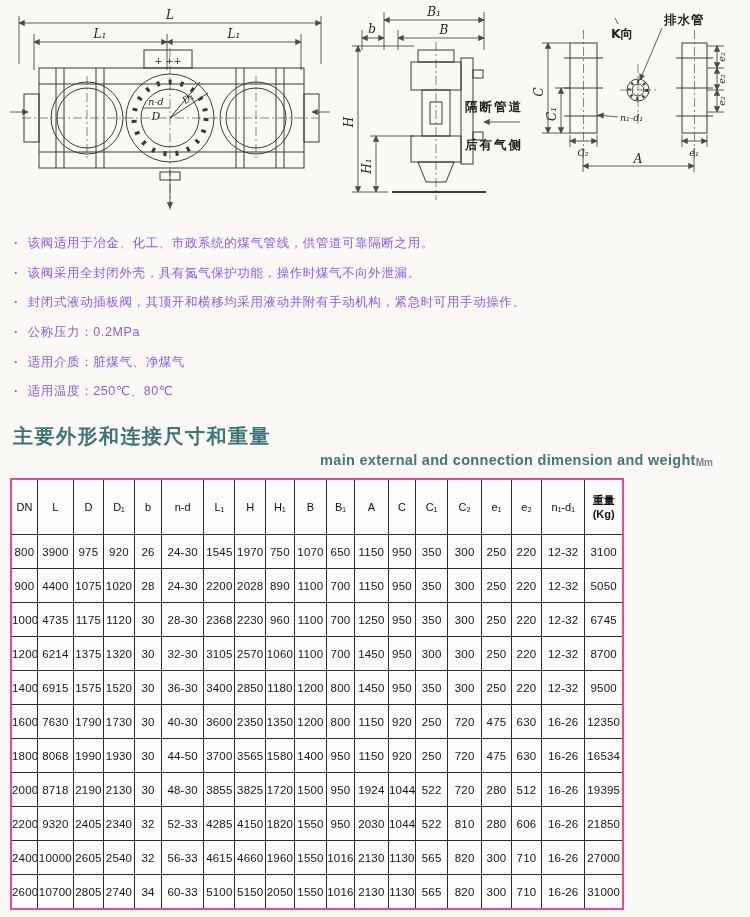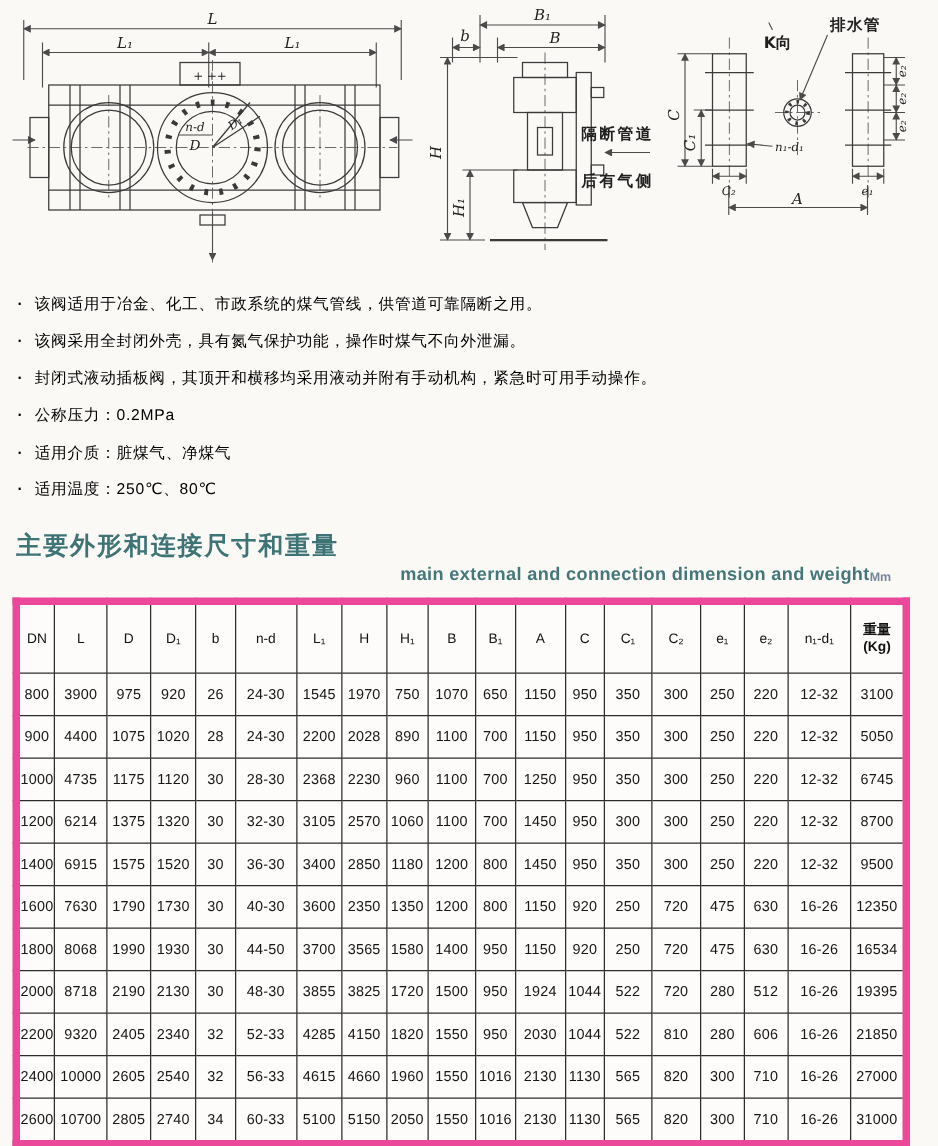--- a/index.html
+++ b/index.html
@@ -16,35 +16,35 @@
   svg .ln{stroke:#3a3a3a;stroke-width:1;fill:none;}
   svg .ln2{stroke:#3a3a3a;stroke-width:1.8;fill:none;}
   svg .dim{stroke:#4a4a4a;stroke-width:0.9;fill:none;}
   svg .cl{stroke:#555;stroke-width:0.7;fill:none;stroke-dasharray:9 3 2 3;}
   svg text{fill:#1f1f1f;font-family:"DejaVu Serif","Liberation Serif",serif;font-style:italic;font-size:12px;}
   svg text.zh{font-family:"DejaVu Sans","Liberation Sans",sans-serif;font-style:normal;font-weight:bold;font-size:12.5px;letter-spacing:2px;}
   svg text.sm{font-size:9.5px;}
 
   ul.features{position:absolute;left:14px;top:236px;width:716px;list-style:none;margin:0;padding:0;}
   ul.features li{
-    font-size:12.5px;color:#000000;margin:0 0 14px 0;line-height:1.25;
+    font-size:12.5px;color:#8b5cf6;margin:0 0 14px 0;line-height:1.25;
     letter-spacing:0.6px;
   }
   ul.features li::before{content:"·";font-weight:bold;margin-right:9px;}
 
   .section-head{position:absolute;left:13px;top:423px;width:730px;}
   .s-zh{font-size:20px;font-weight:bold;color:#3e7475;letter-spacing:1.5px;}
   .s-row{display:flex;justify-content:flex-end;align-items:flex-end;margin-top:2px;}
   .s-en{font-size:14.5px;font-weight:bold;color:#44777a;letter-spacing:0.3px;}
   .s-unit{font-size:10px;color:#77879b;font-weight:bold;padding-right:30px;}
 
   table.dim-table{
-    position:absolute;left:10px;top:478px;width:718px;
+    position:absolute;left:10px;top:478px;width:614px;
     border-collapse:collapse;table-layout:fixed;
-    border:6px solid #ec4899;background:#fdfcfa;
+    border:2px solid #ec4899;background:#fdfcfa;
   }
   .dim-table th,.dim-table td{
     border:1px solid #2c2c2c;text-align:center;vertical-align:middle;padding:0;
     overflow:hidden;
   }
   .dim-table th{
     height:54px;font-size:11px;font-weight:400;color:#111;
     white-space:pre-line;line-height:1.3;
   }
   .dim-table th:last-child{font-weight:bold;}

